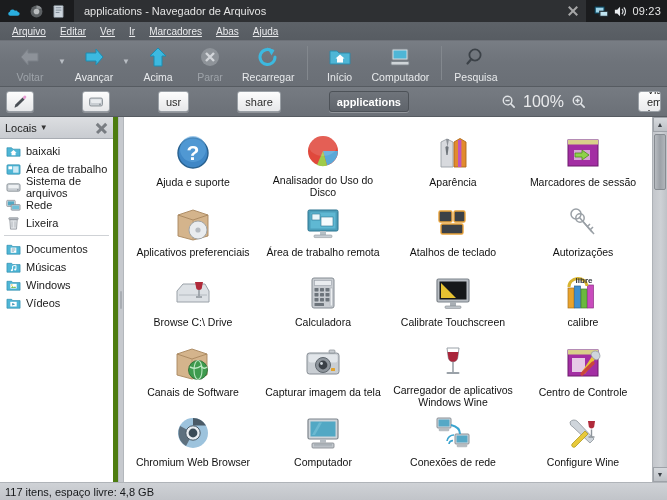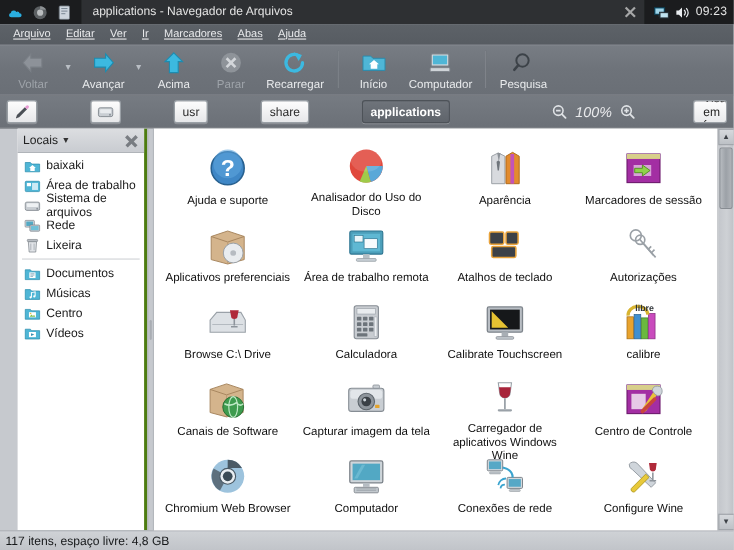--- a/index.html
+++ b/index.html
@@ -85,41 +85,41 @@
     padding: 0 7px; font-size: 11px; color: #2b2b2b; margin-right: 4px;
     box-shadow: 0 1px 0 rgba(255,255,255,.25);
   }
   .pathbtn.iconic { padding: 0 5px; }
   .pathbtn.current {
     background: linear-gradient(to bottom,#6f747b 0%,#5f646b 100%);
     border: 1px solid #4d5258; color: #ffffff; font-weight: bold;
   }
   .loc-spacer { flex: 1; }
   .zoomgroup { display: flex; align-items: center; gap: 7px; margin-right: 8px; }
-  .zoomlvl { font-size: 13px; color: #e9eaec; font-style: italic; }
+  .zoomlvl { font-size: 16px; color: #e9eaec; }
   .viewselect {
     height: 21px; display: flex; align-items: stretch;
     border: 1px solid #9aa0a6; border-radius: 3px; overflow: hidden;
   }
   .viewselect .vs-text {
     background: linear-gradient(to bottom,#fdfdfd 0%,#e9eaec 100%);
     padding: 0 8px; font-size: 11px; color: #1f1f1f; display: flex; align-items: center;
   }
   .viewselect .vs-arrow {
     width: 17px; background: linear-gradient(to bottom,#9ba0a7 0%,#878d94 100%);
     border-left: 1px solid #9aa0a6; display: flex; align-items: center; justify-content: center;
     color: #3a3f45; font-size: 8px;
   }
 
   
   .body { flex: 1; display: flex; min-height: 0; background: #c6c9ce; }
 
   .sidebar {
     width: 118px; flex: 0 0 118px; display: flex; flex-direction: column;
-    background: #ffffff; border-right: 3px solid #4d7c0f; margin-left: 16px;
+    background: #ffffff; border-right: 5px solid #4d7c0f;
   }
   .sb-header {
     height: 22px; flex: 0 0 22px;
     background: linear-gradient(to bottom,#dcdee1 0%,#c9ccd1 100%);
     border-bottom: 1px solid #a8acb2;
     display: flex; align-items: center; padding: 0 5px;
   }
   .sb-title { font-size: 11px; color: #222; }
   .sb-caret { font-size: 8px; color: #333; margin-left: 3px; }
   .sb-spacer { flex: 1; }
@@ -445,21 +445,21 @@
           <span>Músicas</span>
         </div>
 
         <div class="sb-item">
           <svg class="si" viewBox="0 0 16 16">
             <path d="M1 3.5 h5 l1.2 1.4 H15 V13 H1 Z" fill="#4fb6d6" stroke="#2a8bab" stroke-width=".7"></path>
             <rect x="4.6" y="6.2" width="6.8" height="5" fill="#fff"></rect>
             <path d="M5.2 10.6 L7 8.4 L8.4 10 L9.6 8.9 L10.8 10.6 Z" fill="#7fbf4f"></path>
             <circle cx="6.2" cy="7.5" r=".8" fill="#f0c040"></circle>
           </svg>
-          <span>Centro</span>
+          <span>Windows</span>
         </div>
 
         <div class="sb-item">
           <svg class="si" viewBox="0 0 16 16">
             <path d="M1 3.5 h5 l1.2 1.4 H15 V13 H1 Z" fill="#4fb6d6" stroke="#2a8bab" stroke-width=".7"></path>
             <rect x="4.6" y="6.2" width="6.8" height="5" fill="#fff"></rect>
             <path d="M6.6 7.4 L9.8 8.7 L6.6 10 Z" fill="#3a8fb0"></path>
           </svg>
           <span>Vídeos</span>
         </div>

